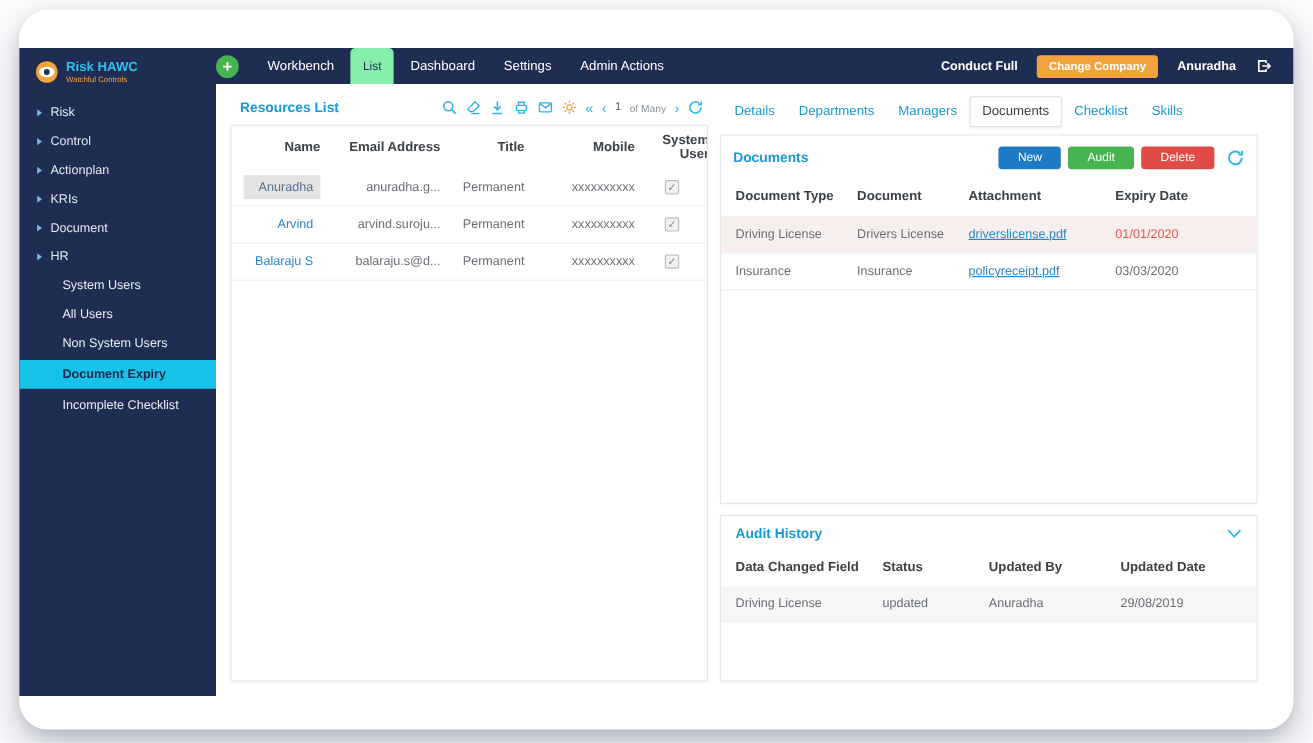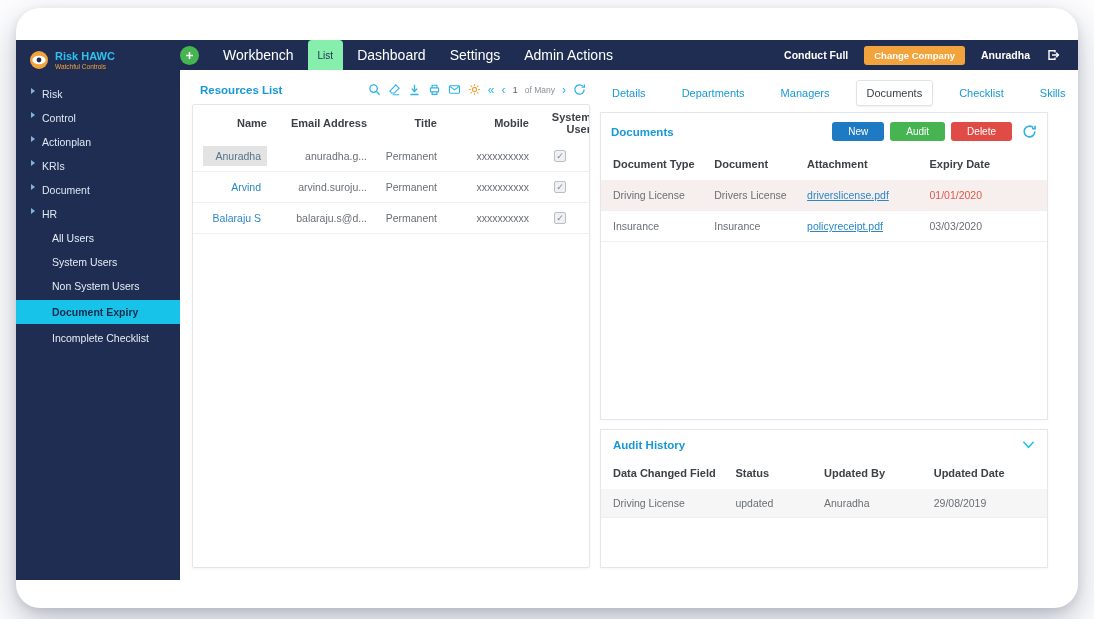--- a/index.html
+++ b/index.html
@@ -14,31 +14,31 @@
         border-radius:24px; box-shadow:0 14px 34px rgba(25,40,80,.28),0 3px 10px rgba(0,0,0,.10);
         overflow:hidden; display:flex; flex-direction:column; padding-top:32px; padding-bottom:28px;}
   
   .topbar{height:30px; background:var(--navy); display:flex; align-items:stretch; flex:none;}
   .brand{width:164px; flex:none; display:flex; align-items:flex-end; gap:6px; padding-left:13px;}
   .brand-txt{display:flex; flex-direction:column; line-height:1;}
   .brand-title{color:#2fc0f0; font-weight:700; font-size:11px;}
   .brand-sub{color:var(--orange); font-size:6.5px; margin-top:2px;}
   .plus-btn{width:19px;height:19px;border-radius:50%;background:var(--green);display:flex;align-items:center;justify-content:center;align-self:center;margin-right:14px;cursor:pointer;}
   .menu{display:flex; align-items:stretch; gap:4px;}
-  .menu-item{color:#fff; font-size:14px; display:flex; align-items:center; padding:0 10px; cursor:pointer;}
+  .menu-item{color:#fff; font-size:11px; display:flex; align-items:center; padding:0 10px; cursor:pointer;}
   .menu-item.active{background:#86efac; color:var(--navy); border-radius:4px 4px 0 0; font-size:10px;}
   .top-right{margin-left:auto; display:flex; align-items:center; gap:16px; padding-right:18px;}
   .conduct{color:#fff; font-size:10.5px; font-weight:600;}
   .chg-btn{background:var(--orange); color:#fff; font-size:9.5px; font-weight:700; border:none; border-radius:3px; padding:4px 10px; cursor:pointer;}
   .user{color:#fff; font-size:10.5px; font-weight:600; cursor:pointer;}
   .logout{color:#fff; display:flex; align-items:center; cursor:pointer;}
   
   .main{flex:1; display:flex; min-height:0;}
   .sidebar{width:164px; flex:none; background:var(--navy); padding-top:12px; overflow:hidden;}
-  .side-item{display:flex; gap:7px; padding:6px 0 6px 15px; color:#dfe7f2; font-size:10.5px; cursor:pointer;}
+  .side-item{display:flex; align-items:center; gap:7px; padding:6px 0 6px 15px; color:#dfe7f2; font-size:10.5px; cursor:pointer;}
   .caret{width:0;height:0;border-left:4px solid #7fb6e0;border-top:3.5px solid transparent;border-bottom:3.5px solid transparent; flex:none;}
   .sub-item{padding:6px 0 6px 36px; color:#e6ecf6; font-size:10.5px; cursor:pointer;}
   .sub-item.selected{background:var(--cyan); color:#0e2a4e; font-weight:700; margin:2px 0;}
   .content{flex:1; display:flex; gap:10px; padding:8px 30px 12px 12px; background:#fff; min-width:0;}
   
   .res-panel{width:398px; flex:none; display:flex; flex-direction:column; min-height:0;}
   .res-head{display:flex; align-items:center; justify-content:space-between; padding:5px 4px 8px 8px;}
   .res-title{color:var(--blue); font-weight:700; font-size:11.5px;}
   .toolbar{display:flex; align-items:center; gap:7px; color:#2bb3e8;}
   .tbi{display:flex; align-items:center; cursor:pointer;}
@@ -50,21 +50,21 @@
   .res-hrow,.res-row{display:grid; grid-template-columns:64px 100px 70px 92px 62px; align-items:center; padding-left:10px;}
   .res-hrow{height:36px; font-size:11px; font-weight:700; color:var(--text);}
   .res-row{height:31px; font-size:10.5px; color:var(--muted); border-bottom:1px solid #efefef;}
   .res-row .name{color:var(--link); cursor:pointer; padding:4px 6px;}
   .res-row.sel .name{background:#e3e3e3; color:#55748c;}
   .cell-center{justify-self:center;}
   .chk{width:12px;height:12px;border:1px solid #b9bfc6;background:#eef0f2;border-radius:2px;display:flex;align-items:center;justify-content:center;cursor:pointer;}
   .chk::after{content:"\2713"; font-size:9px; color:#7a8790; line-height:1;}
   
   .det-panel{flex:1; display:flex; flex-direction:column; min-width:0;}
-  .tabs{display:flex; align-items:center; gap:16px; padding:2px 2px 6px;text-align:center;}
+  .tabs{display:flex; align-items:center; gap:0; padding:2px 2px 6px;text-align:center;}
   .tab{color:var(--blue); font-size:11px; padding:6px 10px; cursor:pointer; white-space:nowrap;}
   .tab.active{color:var(--text); background:#fff; border:1px solid #dfe3e7; border-radius:3px; box-shadow:0 1px 2px rgba(0,0,0,.06);}
   .doc-box{border:1px solid var(--border); background:#fff; height:308px; flex:none; display:flex; flex-direction:column; box-shadow:0 1px 3px rgba(0,0,0,.04);}
   .doc-head{display:flex; align-items:center; padding:9px 10px 7px;}
   .pane-title{color:var(--blue); font-weight:700; font-size:11.5px;}
   .doc-actions{margin-left:auto; display:flex; align-items:center; gap:6px;}
   .btn{border:none; border-radius:3px; color:#fff; font-size:10px; padding:4px 16px; cursor:pointer; font-family:inherit;}
   .btn.new{background:var(--btnblue);margin-left:48px;}
   .btn.save{background:var(--green);}
   .btn.delete{background:var(--red);}
@@ -150,22 +150,22 @@
           <span>KRIs</span>
         </div>
       <div class="side-item">
           <span class="caret"></span>
           <span>Document</span>
         </div>
       <div class="side-item">
           <span class="caret"></span>
           <span>HR</span>
         </div>
+      <div class="sub-item">System Users</div>
       <div class="sub-item">All Users</div>
-      <div class="sub-item">System Users</div>
       <div class="sub-item">Non System Users</div>
       <div class="sub-item selected">Document Expiry</div>
       <div class="sub-item">Incomplete Checklist</div>
     </div>
 
     <div class="content">
 
       <div class="res-panel">
         <div class="res-head">
           <span class="res-title">Resources List</span>

